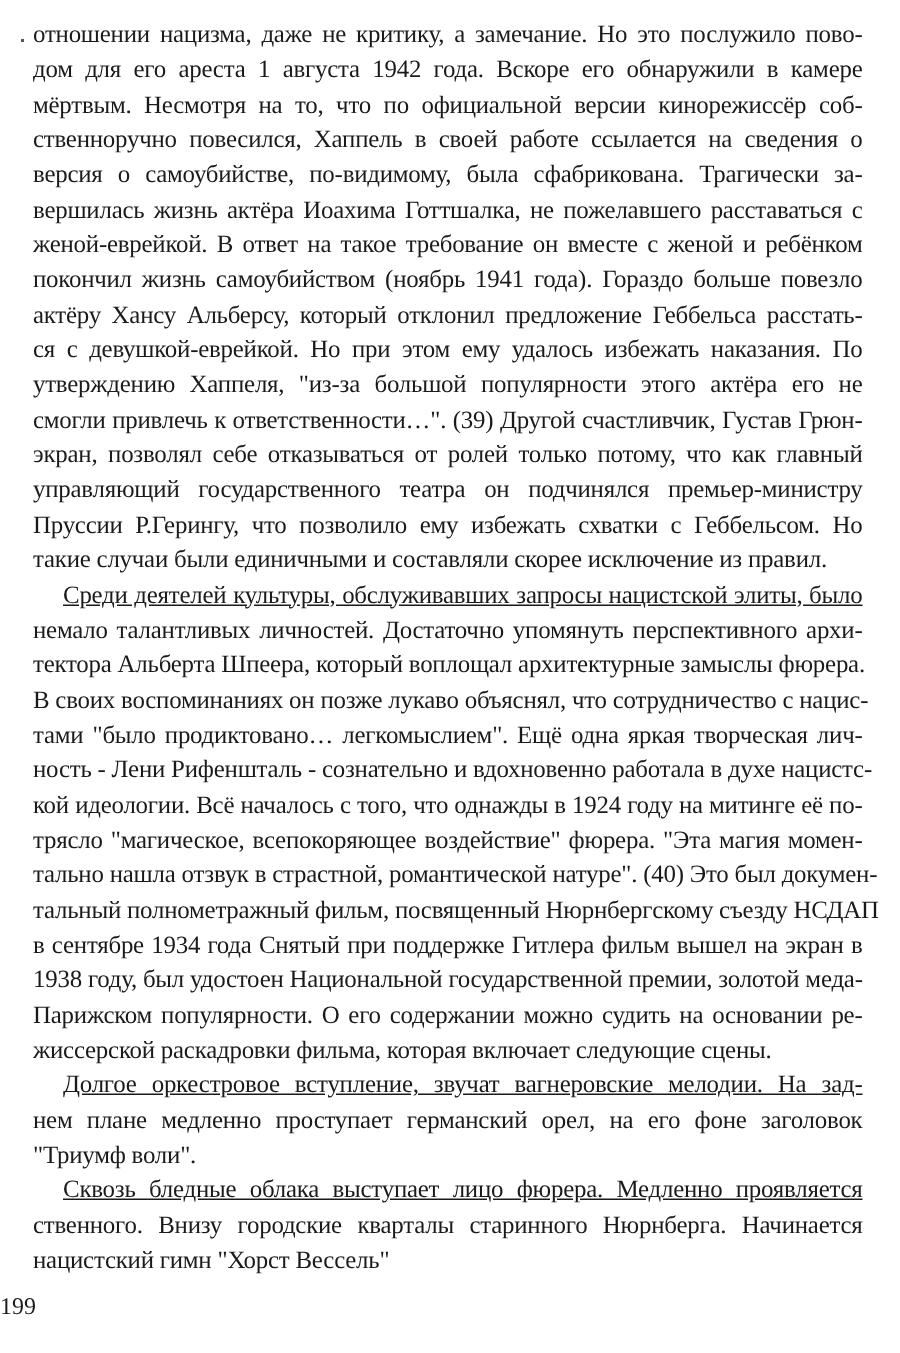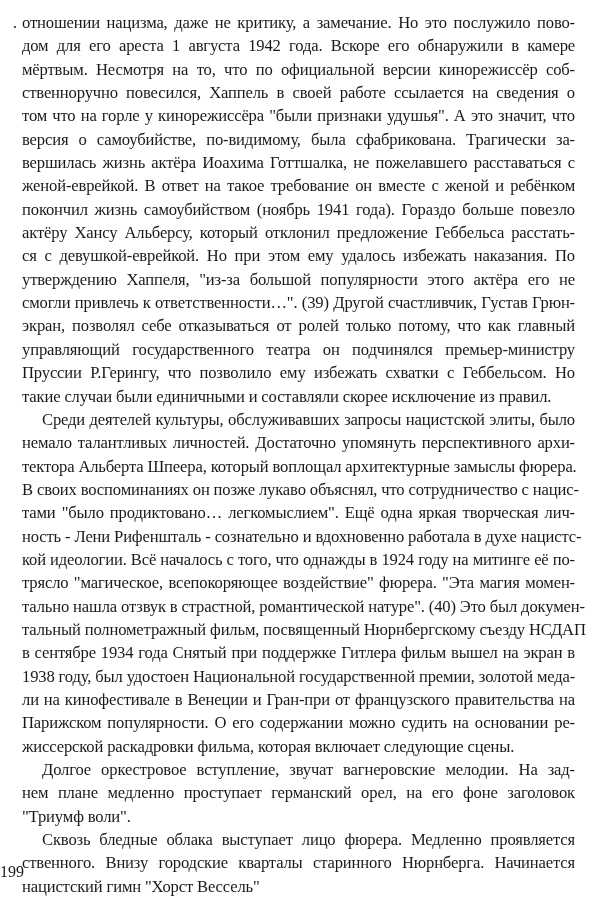--- a/index.html
+++ b/index.html
@@ -20,21 +20,21 @@
       display: block;
       height: 23.35px;
       line-height: 23.35px;
       font-size: 16.6px;
       white-space: nowrap;
       text-align: justify;
       text-align-last: justify;
       letter-spacing: -0.15px;
     }
     .line.last { text-align-last: left; }
-    .line.indent { padding-left: 20px; }
+    .line.indent { padding-left: 20px; text-decoration: underline; }
     .page-number {
       position: absolute;
       left: 0; width: 600px;
       top: 862px;
       text-align: left;
       font-size: 16px;
       line-height: 20px;
     }
     .speck {
       position: absolute; left: 14px; top: 26px;
@@ -44,21 +44,20 @@
 </head>
 <body>
 
 <div class="speck"></div>
 
 <div class="page">
   <span class="line">отношении нацизма, даже не критику, а замечание. Но это послужило пово-</span>
   <span class="line">дом для его ареста 1 августа 1942 года. Вскоре его обнаружили в камере</span>
   <span class="line">мёртвым. Несмотря на то, что по официальной версии кинорежиссёр соб-</span>
   <span class="line">ственноручно повесился, Хаппель в своей работе ссылается на сведения о</span>
-  <span class="line">том что на горле у кинорежиссёра "были признаки удушья". А это значит, что</span>
   <span class="line">версия о самоубийстве, по-видимому, была сфабрикована. Трагически за-</span>
   <span class="line">вершилась жизнь актёра Иоахима Готтшалка, не пожелавшего расставаться с</span>
   <span class="line">женой-еврейкой. В ответ на такое требование он вместе с женой и ребёнком</span>
   <span class="line">покончил жизнь самоубийством (ноябрь 1941 года). Гораздо больше повезло</span>
   <span class="line">актёру Хансу Альберсу, который отклонил предложение Геббельса расстать-</span>
   <span class="line">ся с девушкой-еврейкой. Но при этом ему удалось избежать наказания. По</span>
   <span class="line">утверждению Хаппеля, "из-за большой популярности этого актёра его не</span>
   <span class="line">смогли привлечь к ответственности…". (39) Другой счастливчик, Густав Грюн-</span>
   <span class="line">экран, позволял себе отказываться от ролей только потому, что как главный</span>
   <span class="line">управляющий государственного театра он подчинялся премьер-министру</span>
@@ -69,21 +68,20 @@
   <span class="line">тектора Альберта Шпеера, который воплощал архитектурные замыслы фюрера.</span>
   <span class="line">В своих воспоминаниях он позже лукаво объяснял, что сотрудничество с нацис-</span>
   <span class="line">тами "было продиктовано… легкомыслием". Ещё одна яркая творческая лич-</span>
   <span class="line">ность - Лени Рифеншталь - сознательно и вдохновенно работала в духе нацистс-</span>
   <span class="line">кой идеологии. Всё началось с того, что однажды в 1924 году на митинге её по-</span>
   <span class="line">трясло "магическое, всепокоряющее воздействие" фюрера. "Эта магия момен-</span>
   <span class="line">тально нашла отзвук в страстной, романтической натуре". (40) Это был докумен-</span>
   <span class="line">тальный полнометражный фильм, посвященный Нюрнбергскому съезду НСДАП</span>
   <span class="line">в сентябре 1934 года Снятый при поддержке Гитлера фильм вышел на экран в</span>
   <span class="line">1938 году, был удостоен Национальной государственной премии, золотой меда-</span>
-  <span class="line">ли на кинофестивале в Венеции и Гран-при от французского правительства на</span>
   <span class="line">Парижском популярности. О его содержании можно судить на основании ре-</span>
   <span class="line last">жиссерской раскадровки фильма, которая включает следующие сцены.</span>
   <span class="line indent">Долгое оркестровое вступление, звучат вагнеровские мелодии. На зад-</span>
   <span class="line">нем плане медленно проступает германский орел, на его фоне заголовок</span>
   <span class="line last">"Триумф воли".</span>
   <span class="line indent">Сквозь бледные облака выступает лицо фюрера. Медленно проявляется</span>
   <span class="line">ственного. Внизу городские кварталы старинного Нюрнберга. Начинается</span>
   <span class="line last">нацистский гимн "Хорст Вессель"</span>
 </div>
 

